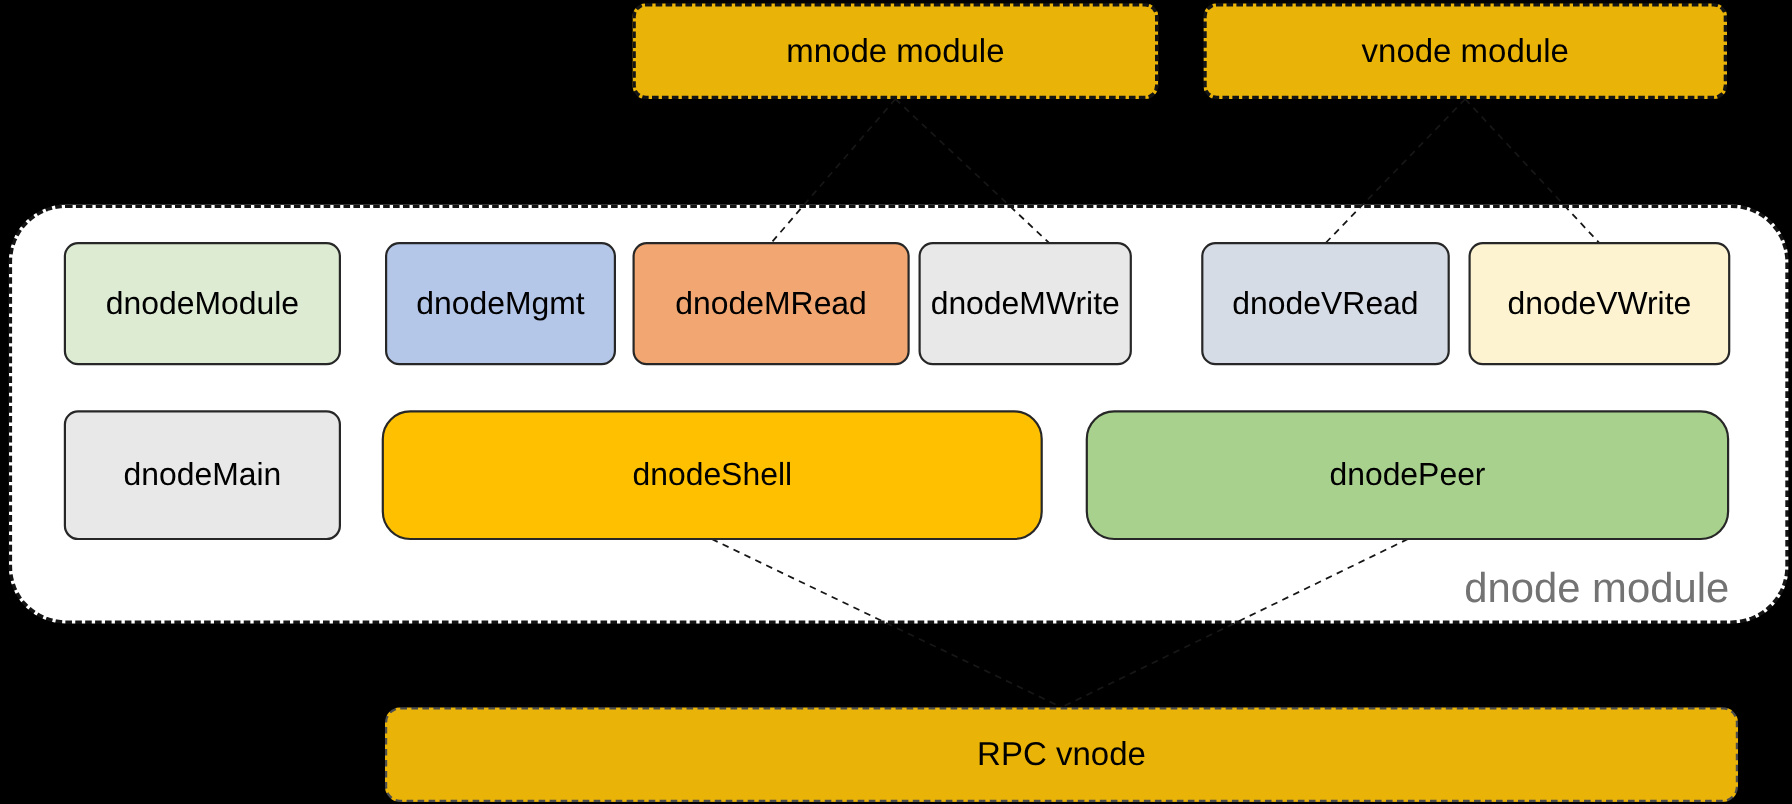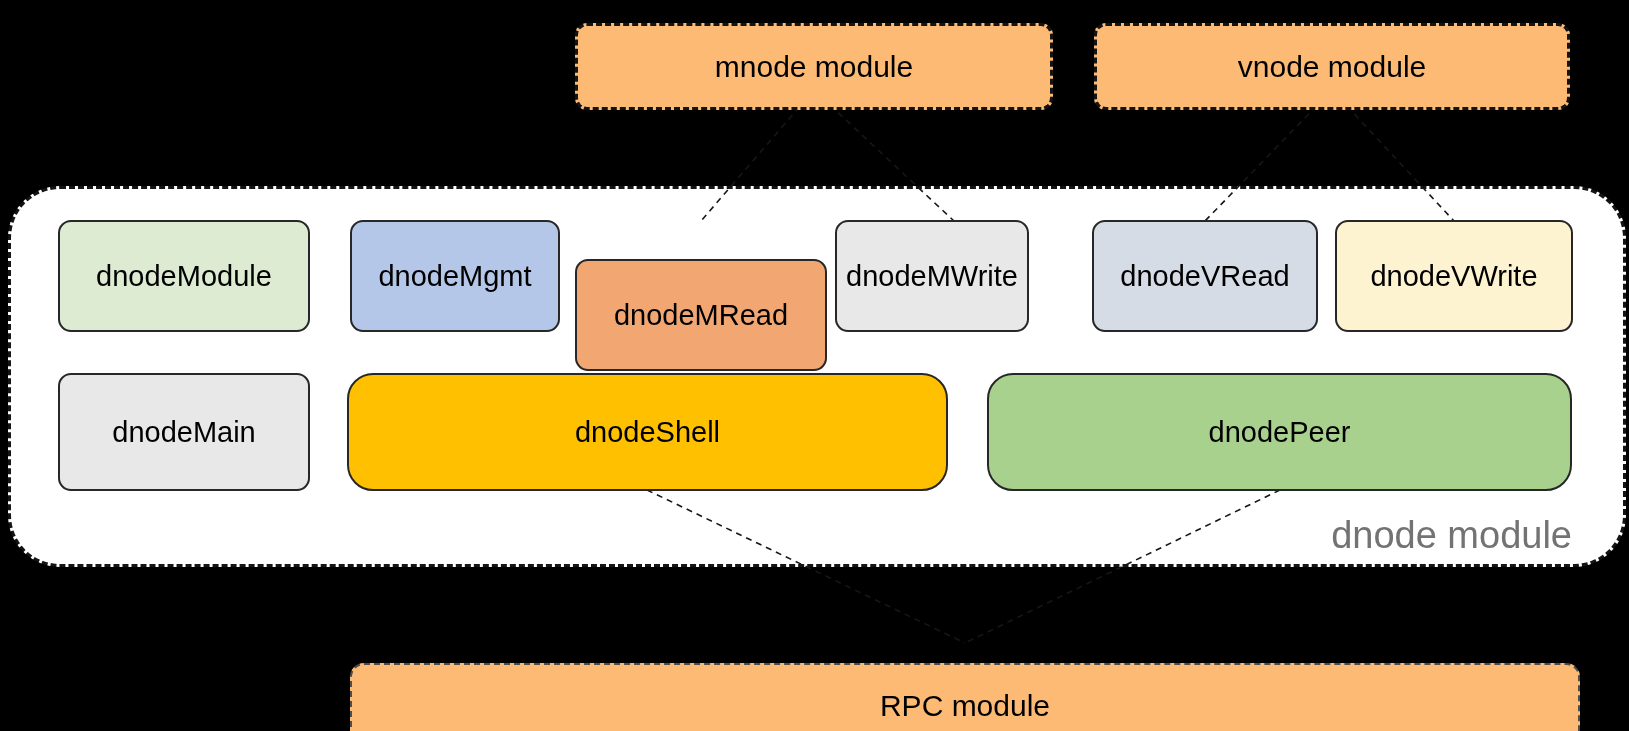--- a/index.html
+++ b/index.html
@@ -11,31 +11,30 @@
   #stage {
     position: relative;
     width: 1629px;
     height: 731px;
     background: #000;
     overflow: hidden;
   }
   
   .dashed-panel {
     position: absolute;
-    background: #fdba74;
+    background: #eab308;
     border: 3px dashed #141414;
     border-radius: 12px;
     box-sizing: border-box;
     display: flex;
     align-items: center;
     justify-content: center;
     font-size: 30px;
     color: #000;
     z-index: 3;
-    margin-top: 20px;
   }
   .dashed-panel.gray-border {
     border: 2px dashed #4d4d4d;
     border-radius: 14px;
   }
   
   #dnode-container {
     position: absolute;
     left: 8px;
     top: 186px;
@@ -77,21 +76,21 @@
     border-radius: 13px;
   }
   .comp-box.wide {
     border-radius: 26px;
   }
   
   .r1 { top: 220px; height: 112px; }
   .r2 { top: 373px; height: 118px; }
   #box-dnodemodule { left: 58px;   width: 252px; }
   #box-dnodemgmt   { left: 350px;  width: 210px; }
-  #box-dnodemread  { left: 575px;  width: 252px; margin-top: 39px; }
+  #box-dnodemread  { left: 575px;  width: 252px; }
   #box-dnodemwrite { left: 835px;  width: 194px; }
   #box-dnodevread  { left: 1092px; width: 226px; }
   #box-dnodevwrite { left: 1335px; width: 238px; }
   #box-dnodemain   { left: 58px;   width: 252px; }
   #box-dnodeshell  { left: 347px;  width: 601px; }
   #box-dnodepeer   { left: 987px;  width: 585px; }
   #mnode-panel { left: 575px;  top: 3px;   width: 478px;  height: 87px; }
   #vnode-panel { left: 1094px; top: 3px;   width: 476px;  height: 87px; }
   #rpc-panel   { left: 350px;  top: 643px; width: 1230px; height: 86px; }
   
@@ -153,16 +152,16 @@
   <div class="comp-box r2 wide" id="box-dnodeshell" style="background-color: rgb(255, 192, 0);">
     <span>dnodeShell</span>
   </div>
   <div class="comp-box r2 wide" id="box-dnodepeer" style="background-color: rgb(169, 209, 142);">
     <span>dnodePeer</span>
   </div>
 
   <div id="dnode-module-label">dnode module</div>
 
   <div class="dashed-panel gray-border" id="rpc-panel">
-    <span>RPC module</span>
+    <span>RPC vnode</span>
   </div>
 
 </div>
 
 </body></html>

